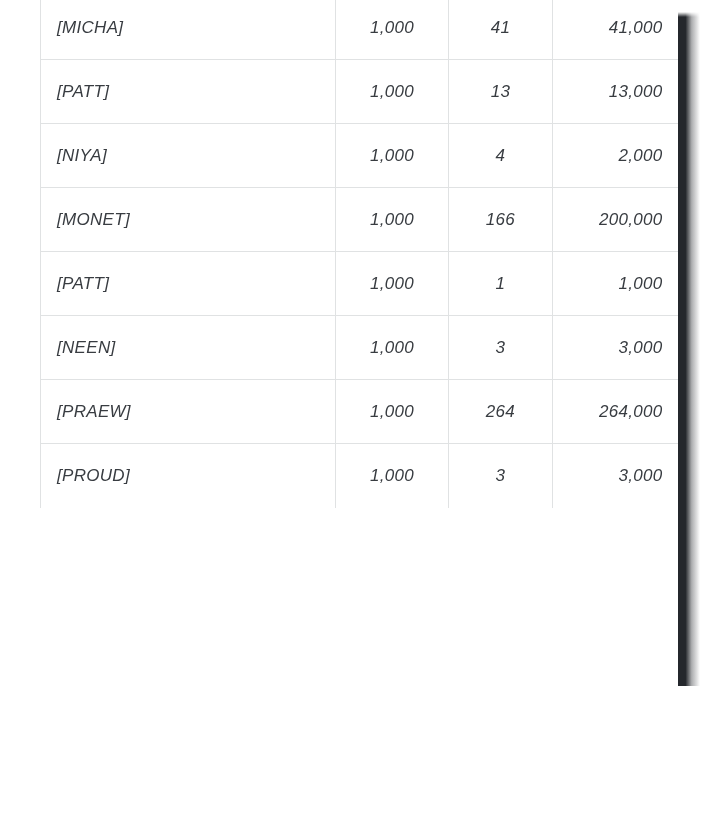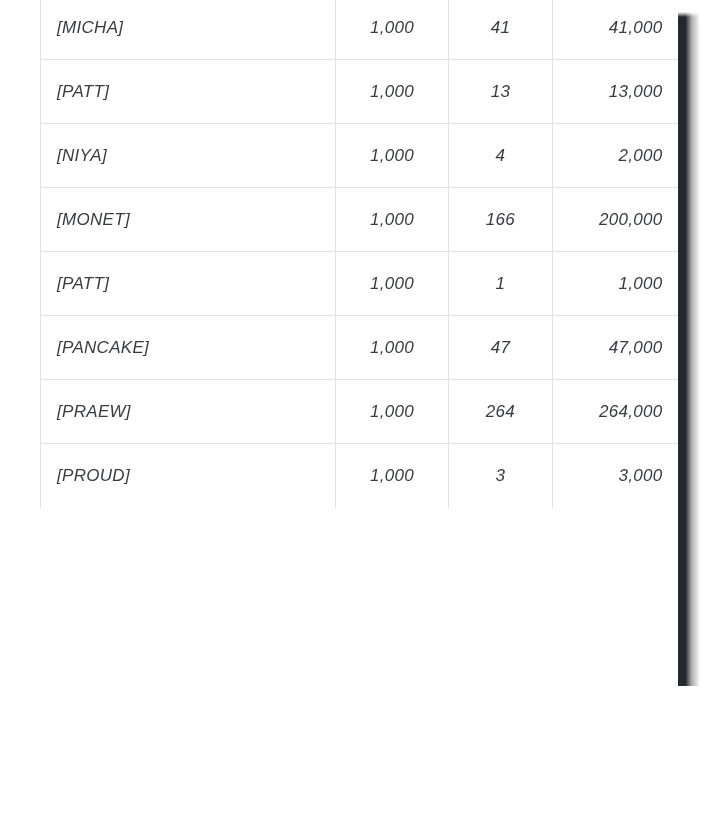--- a/index.html
+++ b/index.html
@@ -102,29 +102,29 @@
           </tr>
 
           <tr>
             <td class="c-name">[PATT]</td>
             <td class="c-unit">1,000</td>
             <td class="c-count">1</td>
             <td class="c-total">1,000</td>
           </tr>
 
 
+          <tr>
+            <td class="c-name">[NEEN]</td>
+            <td class="c-unit">1,000</td>
+            <td class="c-count">3</td>
+            <td class="c-total">3,000</td>
+          </tr>
 
 
 
-          <tr>
-            <td class="c-name">[PANCAKE]</td>
-            <td class="c-unit">1,000</td>
-            <td class="c-count">47</td>
-            <td class="c-total">47,000</td>
-          </tr>
 
 
           <tr>
             <td class="c-name">[PRAEW]</td>
             <td class="c-unit">1,000</td>
             <td class="c-count">264</td>
             <td class="c-total">264,000</td>
           </tr>
 
           <tr>

